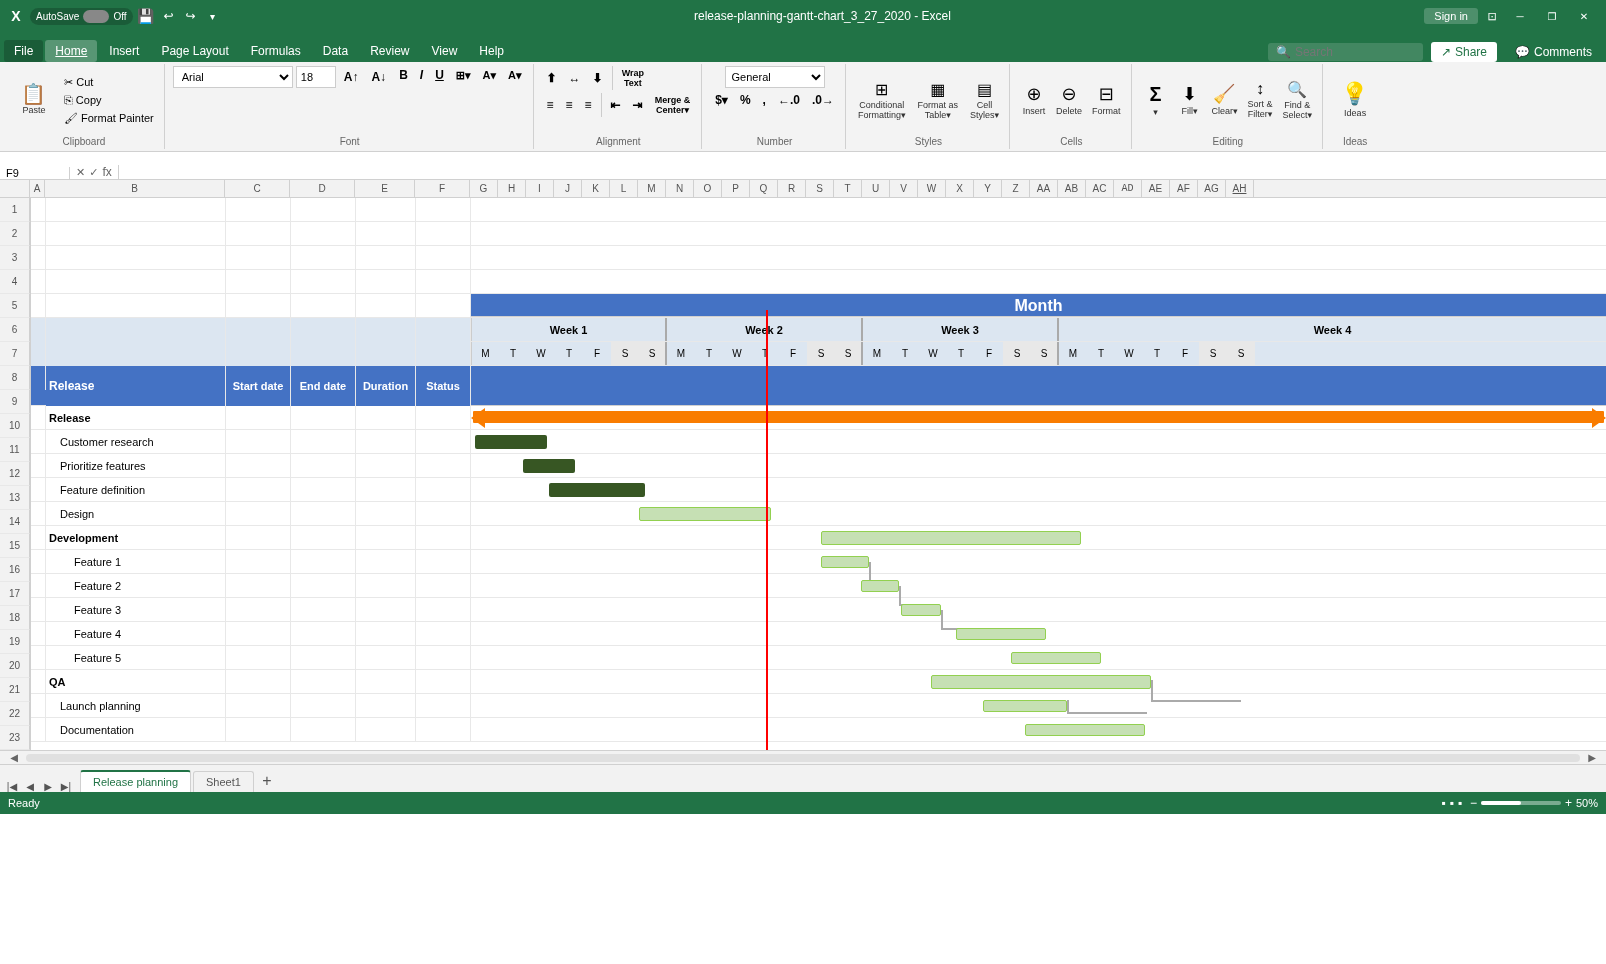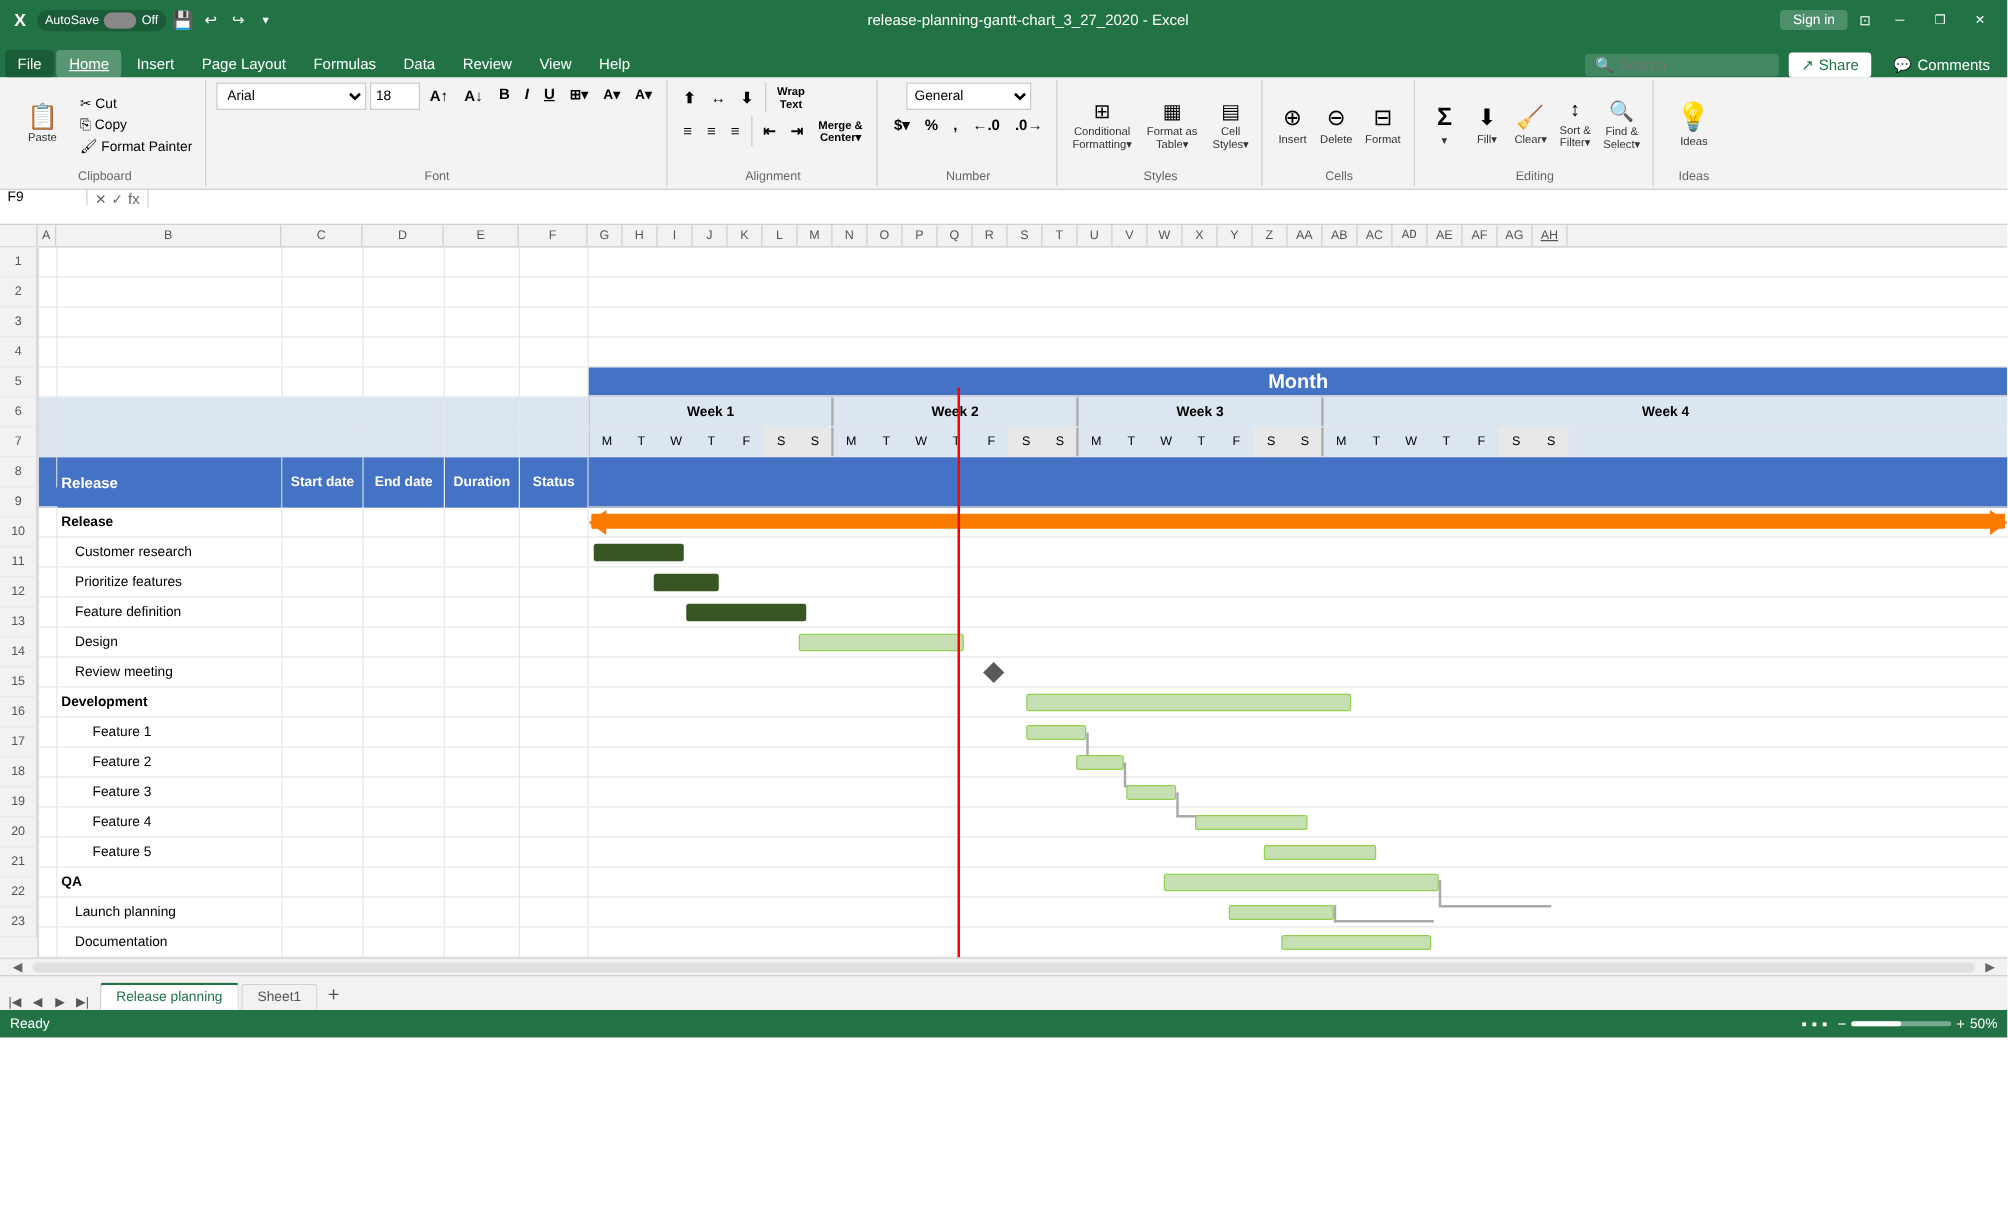--- a/index.html
+++ b/index.html
@@ -80,21 +80,21 @@
     .format-btn { border: 1px solid transparent; background: none; padding: 1px 4px; cursor: pointer; font-size: 12px; font-weight: bold; border-radius: 2px; }
     .bold { font-weight: bold; }
     .italic { font-style: italic; }
     .underline { text-decoration: underline; }
 
     
     .formula-bar {
       height: 28px;
       border-bottom: 1px solid #d0d0d0;
       display: flex;
-      align-items: flex-start;
+      align-items: flex-end;
       background: white;
     }
     .cell-ref { width: 70px; border-right: 1px solid #d0d0d0; padding: 0 6px; font-size: 11px; }
     .formula-icons { display: flex; align-items: center; gap: 4px; padding: 0 6px; border-right: 1px solid #d0d0d0; }
     .formula-input { flex: 1; padding: 0 8px; font-size: 12px; border: none; outline: none; }
 
     
     .status-bar {
       background: #217346;
       color: white;
@@ -598,32 +598,20 @@
           <div class="dc" style="width:180px; padding-left:14px;">Design</div>
           <div class="dc" style="width:65px;"></div>
           <div class="dc" style="width:65px;"></div>
           <div class="dc" style="width:60px;"></div>
           <div class="dc" style="width:55px;"></div>
           <div style="flex:1; position:relative;">
             <div style="position:absolute; top:5px; left:168px; width:132px; height:14px; background:#c6e0b4; border:1px solid #92d050; border-radius:2px;"></div>
           </div>
         </div>
 
-        <div class="data-row" style="height:24px; position:relative;">
-          <div class="dc" style="width:15px;"></div>
-          <div class="dc" style="width:180px; padding-left:14px;">Review meeting</div>
-          <div class="dc" style="width:65px;"></div>
-          <div class="dc" style="width:65px;"></div>
-          <div class="dc" style="width:60px;"></div>
-          <div class="dc" style="width:55px;"></div>
-          <div style="flex:1; position:relative;">
-
-            <div style="position:absolute; top:6px; left:318px; width:12px; height:12px; background:#595959; transform:rotate(45deg);"></div>
-          </div>
-        </div>
 
         <div class="data-row" style="height:24px; position:relative;">
           <div class="dc" style="width:15px;"></div>
           <div class="dc" style="width:180px; font-weight:bold;">Development</div>
           <div class="dc" style="width:65px;"></div>
           <div class="dc" style="width:65px;"></div>
           <div class="dc" style="width:60px;"></div>
           <div class="dc" style="width:55px;"></div>
           <div style="flex:1; position:relative;">
             <div style="position:absolute; top:5px; left:350px; width:260px; height:14px; background:#c6e0b4; border:1px solid #92d050; border-radius:2px;"></div>

